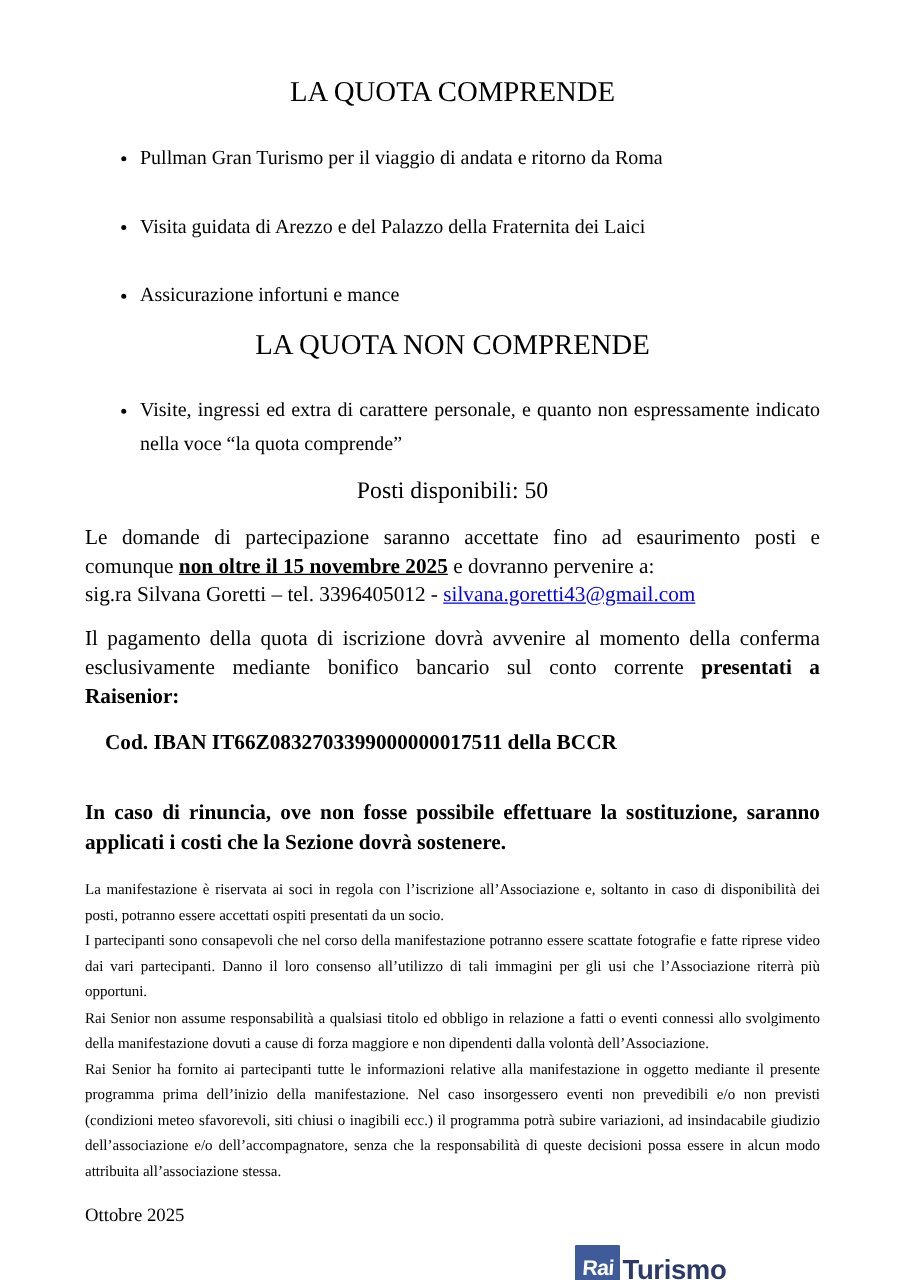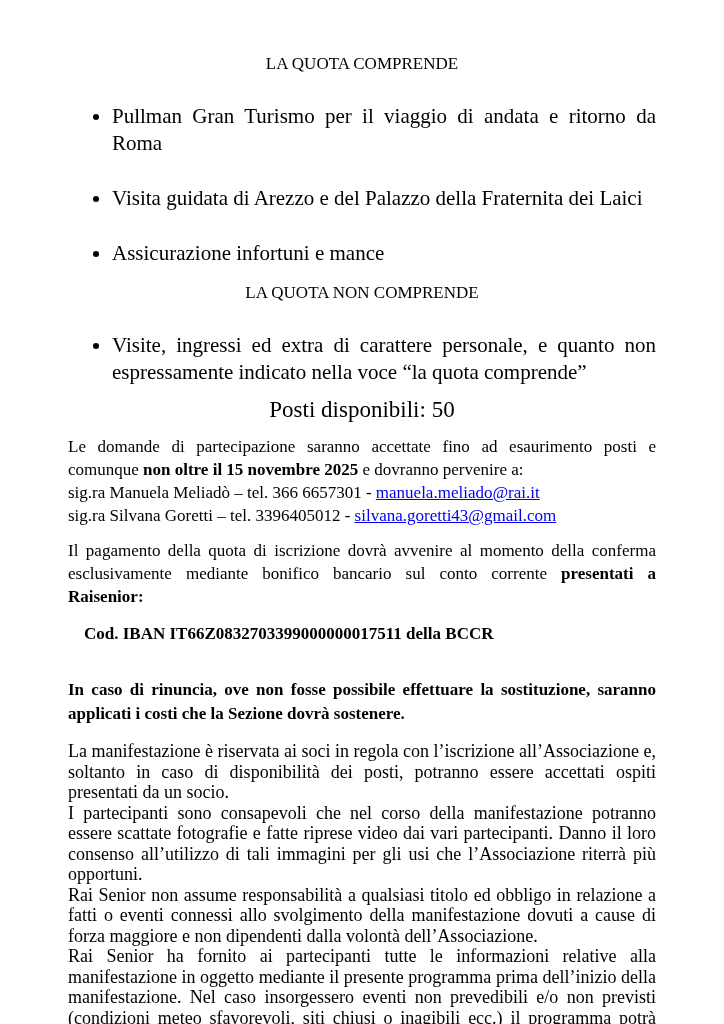--- a/index.html
+++ b/index.html
@@ -8,44 +8,44 @@
     font-family: "Liberation Serif", serif;
     color: #000000;
     position: relative;
   }
   .page {
     box-sizing: border-box;
     width: 724px; height: 1024px;
     padding: 46px 68px 20px 68px;
   }
   .center-title {
-    font-size: 17px; font-weight: normal; text-align: center;
-    margin: 7px 0 12px 0; line-height: 22px;
+    font-size: 23px; font-weight: normal; text-align: center;
+    margin: 17px 0 12px 0; line-height: 22px;
   }
   .title2 { margin-top: 15px; margin-bottom: 4px; }
   ul.bullets {
     margin: 0; padding: 0 0 0 44px; list-style: disc outside;
   }
   ul.bullets li {
-    font-size: 21px; line-height: 27px; text-align: justify;
+    font-size: 16px; line-height: 27px; text-align: justify;
     padding-left: 0;
     margin-top: 28px;
   }
-  .posti { font-size: 23px; text-align: center; margin: 12px 0 0 0; line-height: 23px; }
+  .posti { font-size: 19px; text-align: center; margin: 12px 0 0 0; line-height: 23px; }
   .para { font-size: 17px; line-height: 23px; text-align: justify; margin: 14px 0 0 0; }
   .para.tight { margin-top: 12px; }
   .contact-line { font-size: 17px; line-height: 23px; }
   .bold { font-weight: bold; }
-  .bold-underline { font-weight: bold; }
+  .bold-underline { font-weight: bold; text-decoration: underline; }
   a.mail-link { color: #0000ee; text-decoration: underline; cursor: pointer; }
   .iban-line { font-size: 17px; font-weight: bold; margin: 14px 0 0 16px; line-height: 23px; }
   .rinuncia { font-size: 17px; font-weight: bold; text-align: justify; margin: 33px 0 0 0; line-height: 24px; }
   .fine-print { margin-top: 15px; }
   .fine-print p {
-    font-size: 18px; line-height: 20.5px; text-align: justify; margin: 0;
+    font-size: 12px; line-height: 20.5px; text-align: justify; margin: 0;
   }
   .doc-date { font-size: 15px; margin-top: 16px; line-height: 20px; }
   .logo-block {
     margin: 13px 0 0 392px;
     font-family: "Liberation Sans", sans-serif;
     display: inline-block;
   }
   .logo-row { display: flex; align-items: flex-end; }
   .rai-square {
     width: 36px; height: 37px;
@@ -83,21 +83,20 @@
   <h1 class="center-title title2">LA QUOTA NON COMPRENDE</h1>
 
   <ul class="bullets">
     <li>Visite, ingressi ed extra di carattere personale, e quanto non espressamente indicato nella voce “la quota comprende”</li>
   </ul>
 
   <p class="posti">Posti disponibili: 50</p>
 
   <p class="para"><span>Le domande di partecipazione saranno accettate fino ad esaurimento posti e comunque </span><span class="bold-underline">non oltre il 15 novembre 2025</span><span> e dovranno pervenire a:</span></p>
 
-  <div class="contact-line"><span>sig.ra Manuela Meliadò – tel. 366 6657301 - </span><a class="mail-link">manuela.meliado@rai.it</a></div>
 
   <div class="contact-line"><span>sig.ra Silvana Goretti – tel. 3396405012 - </span><a class="mail-link">silvana.goretti43@gmail.com</a></div>
 
   <p class="para tight"><span>Il pagamento della quota di iscrizione dovrà avvenire al momento della conferma esclusivamente mediante bonifico bancario sul conto corrente </span><span class="bold">presentati a Raisenior:</span></p>
 
   <p class="iban-line">Cod. IBAN IT66Z0832703399000000017511 della BCCR</p>
 
   <p class="rinuncia">In caso di rinuncia, ove non fosse possibile effettuare la sostituzione, saranno applicati i costi che la Sezione dovrà sostenere.</p>
 
   <div class="fine-print">

